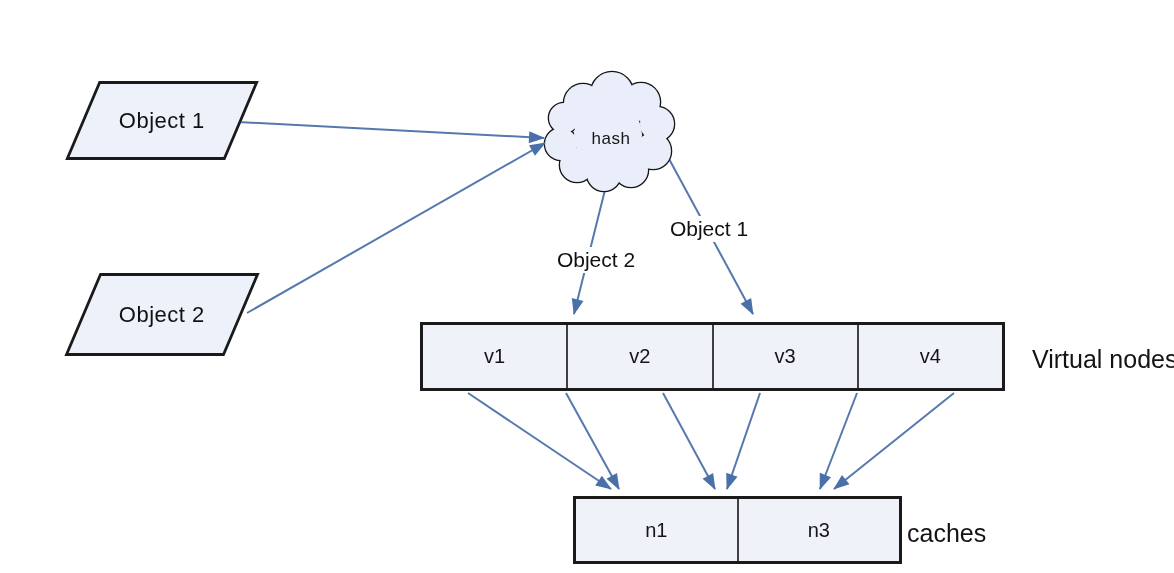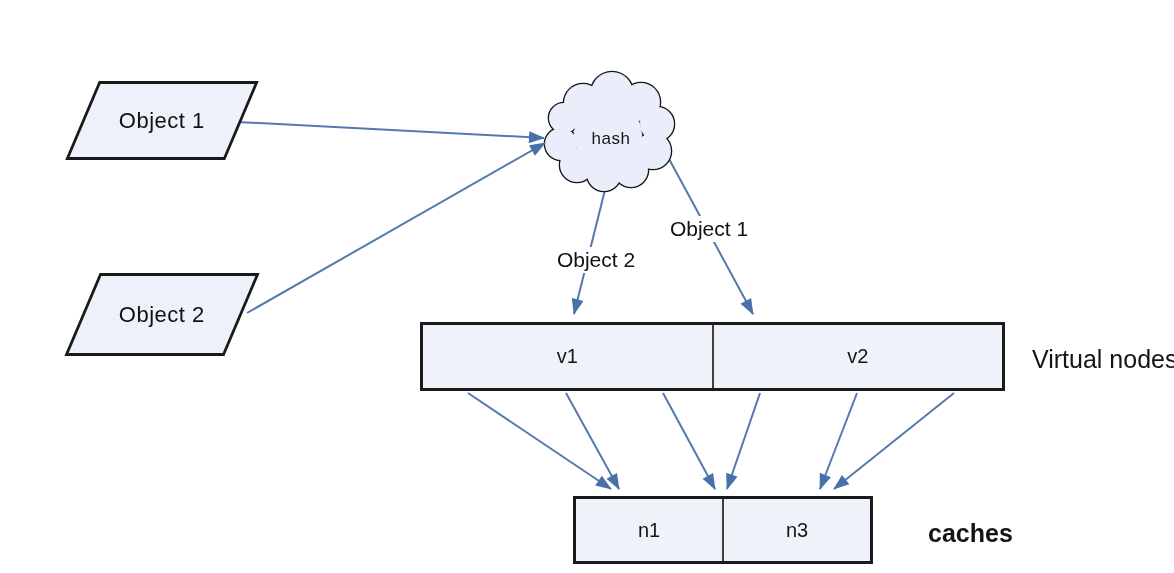--- a/index.html
+++ b/index.html
@@ -161,28 +161,34 @@
   <div class="float-label" style="left:596px; top:260px;">Object 2</div>
   <div class="float-label" style="left:709px; top:229px;">Object 1</div>
 
   <div class="node-row" style="left:420px; top:322px; width:585px; height:69px;">
     <div class="node-box">
       <span class="node-box-label">v1</span>
     </div>
     <div class="node-box">
       <span class="node-box-label">v2</span>
     </div>
+    <div class="node-box">
+      <span class="node-box-label">v3</span>
+    </div>
+    <div class="node-box">
+      <span class="node-box-label">v4</span>
+    </div>
   </div>
 
   <div class="caption" style="left:1032px; top:345px;">Virtual nodes</div>
 
-  <div class="node-row" style="left:573px; top:496px; width:300px; height:68px;">
+  <div class="node-row" style="left:573px; top:496px; width:329px; height:68px;">
     <div class="node-box">
       <span class="node-box-label">n1</span>
     </div>
     <div class="node-box">
       <span class="node-box-label">n3</span>
     </div>
   </div>
 
-  <div class="caption" style="left:928px; top:519px;font-weight:bold;">caches</div>
+  <div class="caption" style="left:907px; top:519px;">caches</div>
 
 </div>
 
 </body></html>

